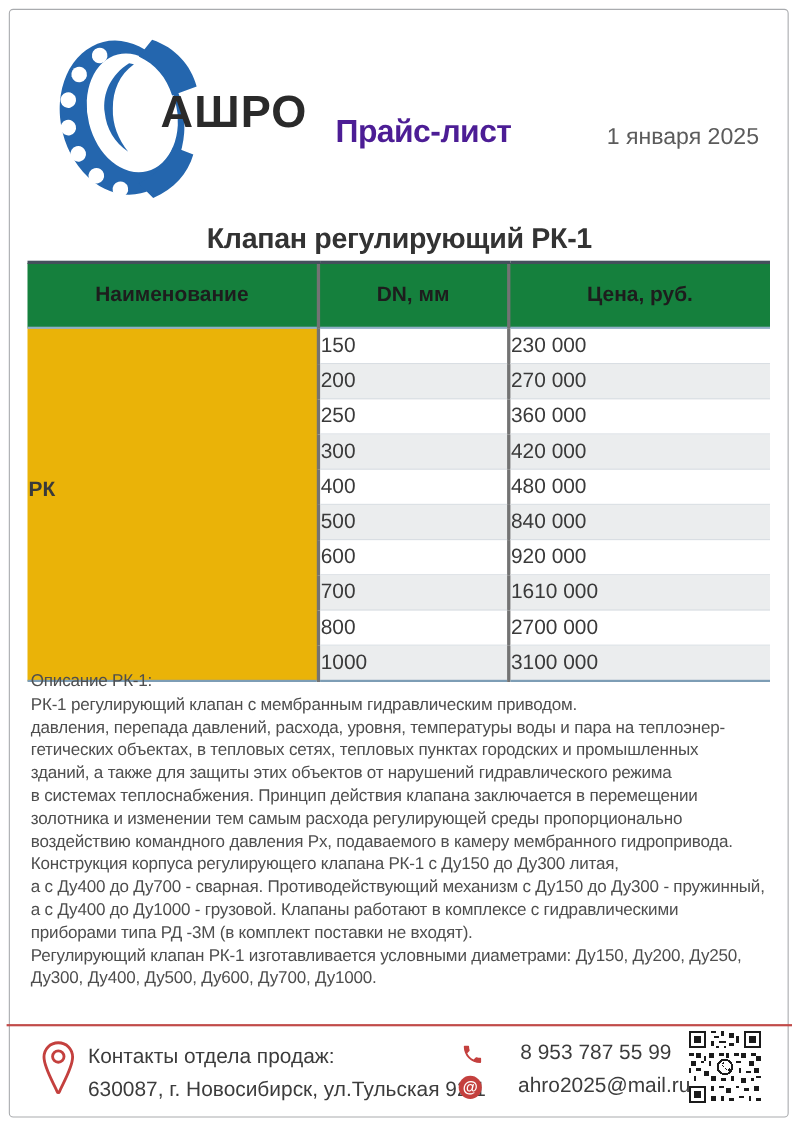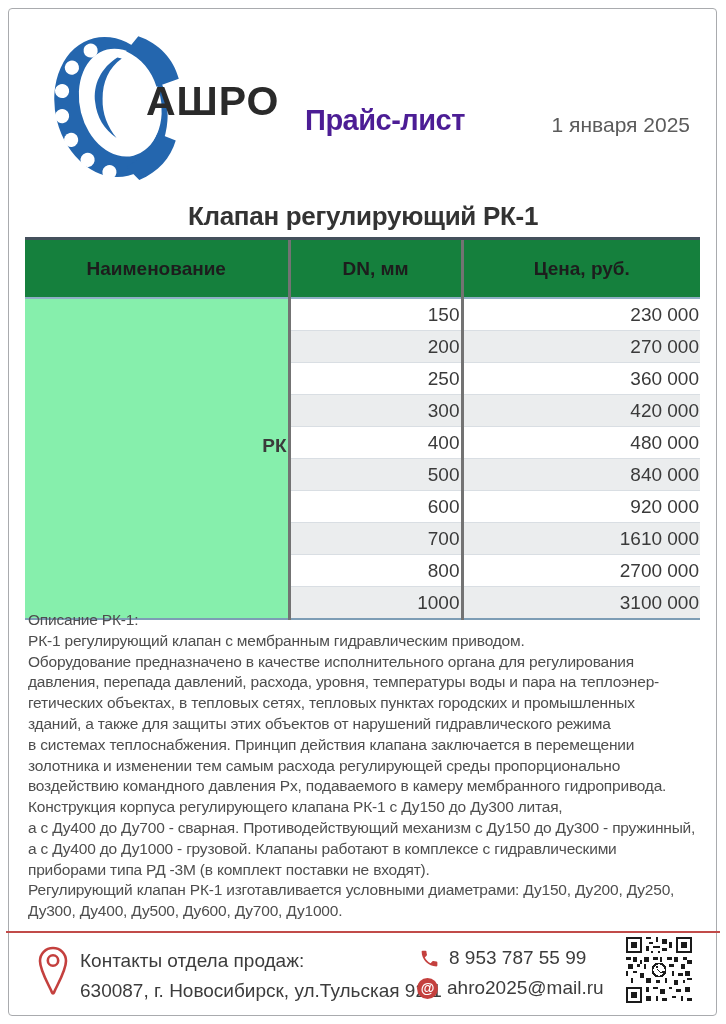--- a/index.html
+++ b/index.html
@@ -30,48 +30,48 @@
 
   
   .price-table {
     position:absolute; left:25px; top:237px; width:675px;
     border-collapse:collapse; table-layout:fixed;
   }
   .price-table th {
     height:55px; background:#15803d; font-size:19px; font-weight:bold; color:#1d1d1d;
     border-top:3px solid #44505c; border-bottom:2px solid #8fafc6; text-align:center;
   }
-  .price-table td { height:29px; font-size:19px; color:#3a3a3a; text-align:right; }
+  .price-table td { height:29px; font-size:19px; color:#3a3a3a; text-align:left; }
   .cell-dn, .cell-price { border-left:3px solid #737373; border-top:1px solid #d9dee3; }
   .price-table tbody tr:first-child .cell-dn,
   .price-table tbody tr:first-child .cell-price { border-top:none; }
   .price-table tbody tr:nth-child(even) .cell-dn,
   .price-table tbody tr:nth-child(even) .cell-price { background:#ebedee; }
   .price-table tbody tr:last-child td { border-bottom:2px solid #7d9db5; }
   .cell-group {
-    background:#86efac; font-size:48px; font-weight:800; color:#333;
+    background:#eab308; font-size:48px; font-weight:800; color:#333;
     text-align:center; vertical-align:middle; padding-bottom:26px;
     border-bottom:2px solid #7d9db5;
   }
 
   
   .description { position:absolute; left:28px; top:610px; width:675px; }
   .desc-line {
     font-size:15.5px; line-height:20.8px; color:#4e4e4e;
     letter-spacing:-0.2px; white-space:nowrap;
   }
 
   
   .footer-divider { position:absolute; left:6px; right:6px; top:931px; height:2px; background:#c14b49; }
   .pin-icon-svg { position:absolute; left:36px; top:945px; width:34px; height:52px; }
   .contacts-label { position:absolute; left:80px; top:950px; font-size:19px; color:#3c3c3c; }
   .contacts-address { position:absolute; left:80px; top:980px; font-size:19px; color:#3c3c3c; }
   .phone-row { position:absolute; left:419px; top:947px; display:flex; align-items:center; gap:9px; }
   .email-row { position:absolute; left:417px; top:977px; display:flex; align-items:center; gap:9px; }
-  .contact-value { font-size:19px; color:#3c3c3c; }
+  .contact-value { font-size:19px; color:#3c3c3c;margin-left:24px; }
   .phone-icon-svg { width:21px; height:21px; }
   .email-icon { width:21px; height:21px; border-radius:50%; background:#c4403e; color:#fff;
     display:flex; align-items:center; justify-content:center; font-size:14px; font-weight:bold; }
   .qr-svg { position:absolute; left:626px; top:937px; width:66px; height:66px; }
 </style>
 </head>
 <body>
 
 <div class="page">
   <div class="page-border"></div>
@@ -154,21 +154,20 @@
       <tr>
         <td class="cell-dn">1000</td>
         <td class="cell-price">3100 000</td>
       </tr>
     </tbody>
   </table>
 
   <div class="description">
     <div class="desc-line">Описание  РК-1:</div>
     <div class="desc-line">РК-1 регулирующий клапан с мембранным гидравлическим приводом.</div>
-    <div class="desc-line">Оборудование предназначено в качестве исполнительного органа для регулирования</div>
     <div class="desc-line">давления, перепада давлений, расхода, уровня, температуры воды и пара на теплоэнер-</div>
     <div class="desc-line">гетических объектах, в тепловых сетях, тепловых пунктах городских и промышленных</div>
     <div class="desc-line">зданий, а также для защиты этих объектов от нарушений гидравлического режима</div>
     <div class="desc-line">в системах теплоснабжения. Принцип действия клапана заключается в перемещении</div>
     <div class="desc-line">золотника и изменении тем самым расхода регулирующей среды пропорционально</div>
     <div class="desc-line">воздействию командного давления Рх, подаваемого в камеру мембранного гидропривода.</div>
     <div class="desc-line">Конструкция корпуса регулирующего клапана РК-1 с Ду150 до Ду300 литая,</div>
     <div class="desc-line">а с Ду400 до Ду700 - сварная. Противодействующий механизм с Ду150 до Ду300 - пружинный,</div>
     <div class="desc-line">а с Ду400 до Ду1000 - грузовой. Клапаны работают в комплексе с гидравлическими</div>
     <div class="desc-line">приборами типа РД -3М (в комплект поставки не входят).</div>

